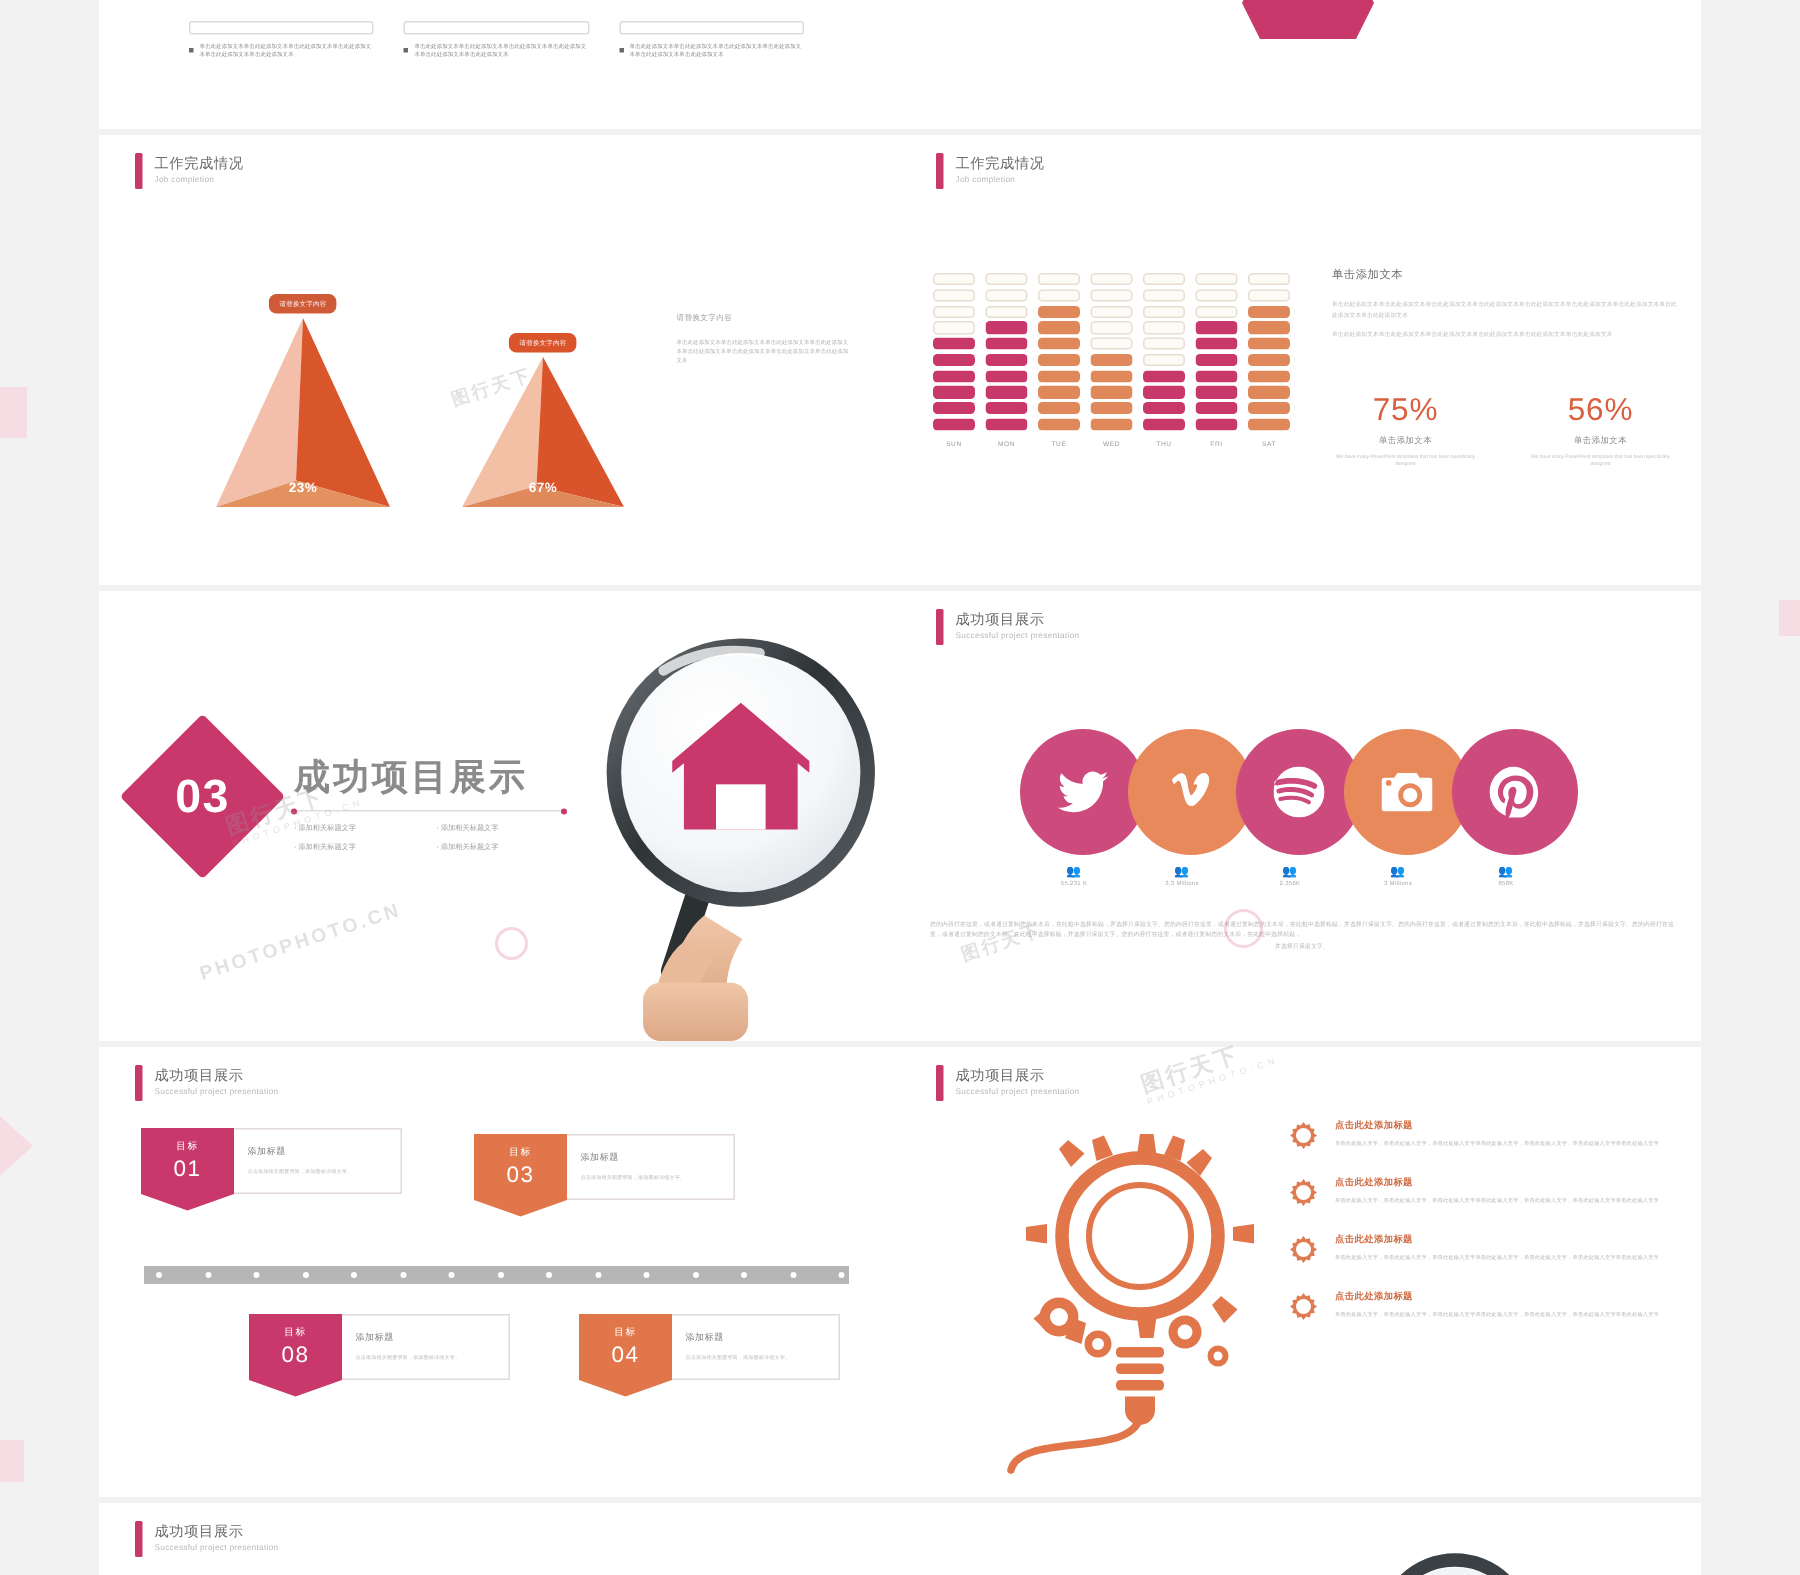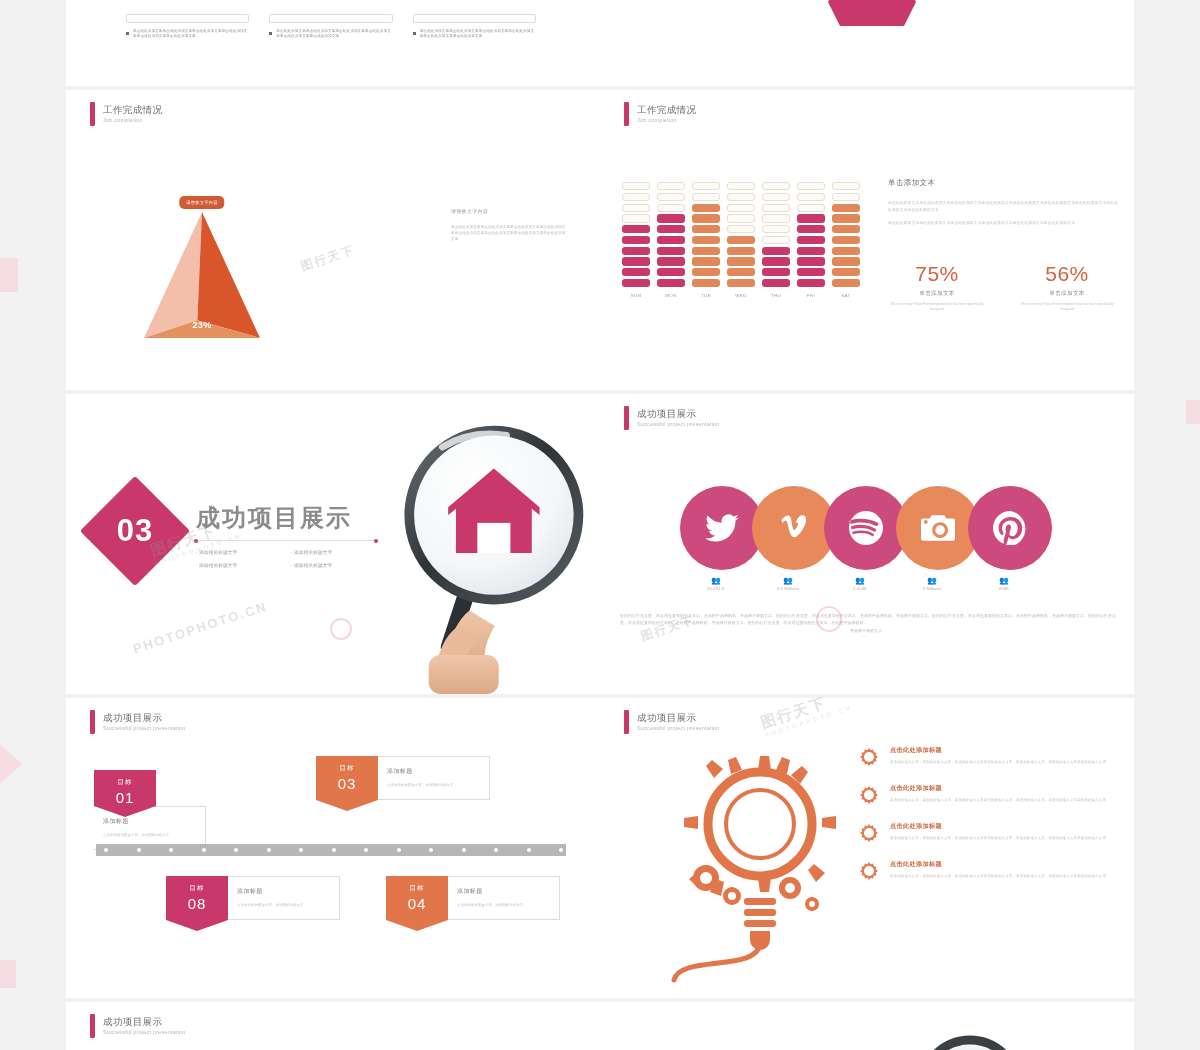--- a/index.html
+++ b/index.html
@@ -186,20 +186,29 @@
     </div>
     <div class="pyr-wrap" id="pyr-wrap">
         <div class="pyr" style="left: 68px; width: 116px; height: 126px;">
           <svg width="116" height="126" viewBox="0 0 116 126">
             <path d="M58 0 L0 126 L53.36 108.36 Z" fill="#f3bfaa"></path>
             <path d="M58 0 L116 126 L53.36 108.36 Z" fill="#d9552a"></path>
             <path d="M0 126 L116 126 L53.36 108.36 Z" fill="#e2915f"></path>
           </svg>
           <div class="pyr-pct">23%</div>
           <div class="pyr-tag" style="background:#cf5b36;top:-16px">请替换文字内容</div>
+        </div>
+        <div class="pyr" style="left: 232px; width: 108px; height: 100px;">
+          <svg width="108" height="100" viewBox="0 0 108 100">
+            <path d="M54 0 L0 100 L49.68 86 Z" fill="#f3c0a6"></path>
+            <path d="M54 0 L108 100 L49.68 86 Z" fill="#d9542a"></path>
+            <path d="M0 100 L108 100 L49.68 86 Z" fill="#e08a5c"></path>
+          </svg>
+          <div class="pyr-pct">67%</div>
+          <div class="pyr-tag" style="background:#d9542a;top:-16px">请替换文字内容</div>
         </div>
       </div>
     <div class="pyr-side">
       <div class="pyr-side-t">请替换文字内容</div>
       <div class="pyr-side-b">单击此处添加文本单击此处添加文本单击此处添加文本单击此处添加文本单击此处添加文本单击此处添加文本单击此处添加文本单击此处添加文本</div>
     </div>
   </div>
 
   <div class="slide col-r row1">
     <div class="s-head">
@@ -432,21 +441,21 @@
 
   <div class="slide col-l row3">
     <div class="s-head">
       <div class="s-bar"></div>
       <div class="s-titles">
         <div class="s-cn">成功项目展示</div>
         <div class="s-en">Successful project presentation</div>
       </div>
     </div>
     <div id="goals">
-        <div class="goal" style="left: 28px; top: 72px; flex-direction: column;">
+        <div class="goal" style="left: 28px; top: 54px;">
           <div class="goal-tab" style="background:#c9386b;color:#c9386b">
             <div class="gl" style="color:#fff">目标</div>
             <div class="gn" style="color:#fff">01</div>
           </div>
           <div class="goal-body">
             <h5>添加标题</h5>
             <p>点击添加相关图要求简，添加图标详细文字。</p>
           </div>
         </div>
         <div class="goal" style="left: 250px; top: 58px;">

